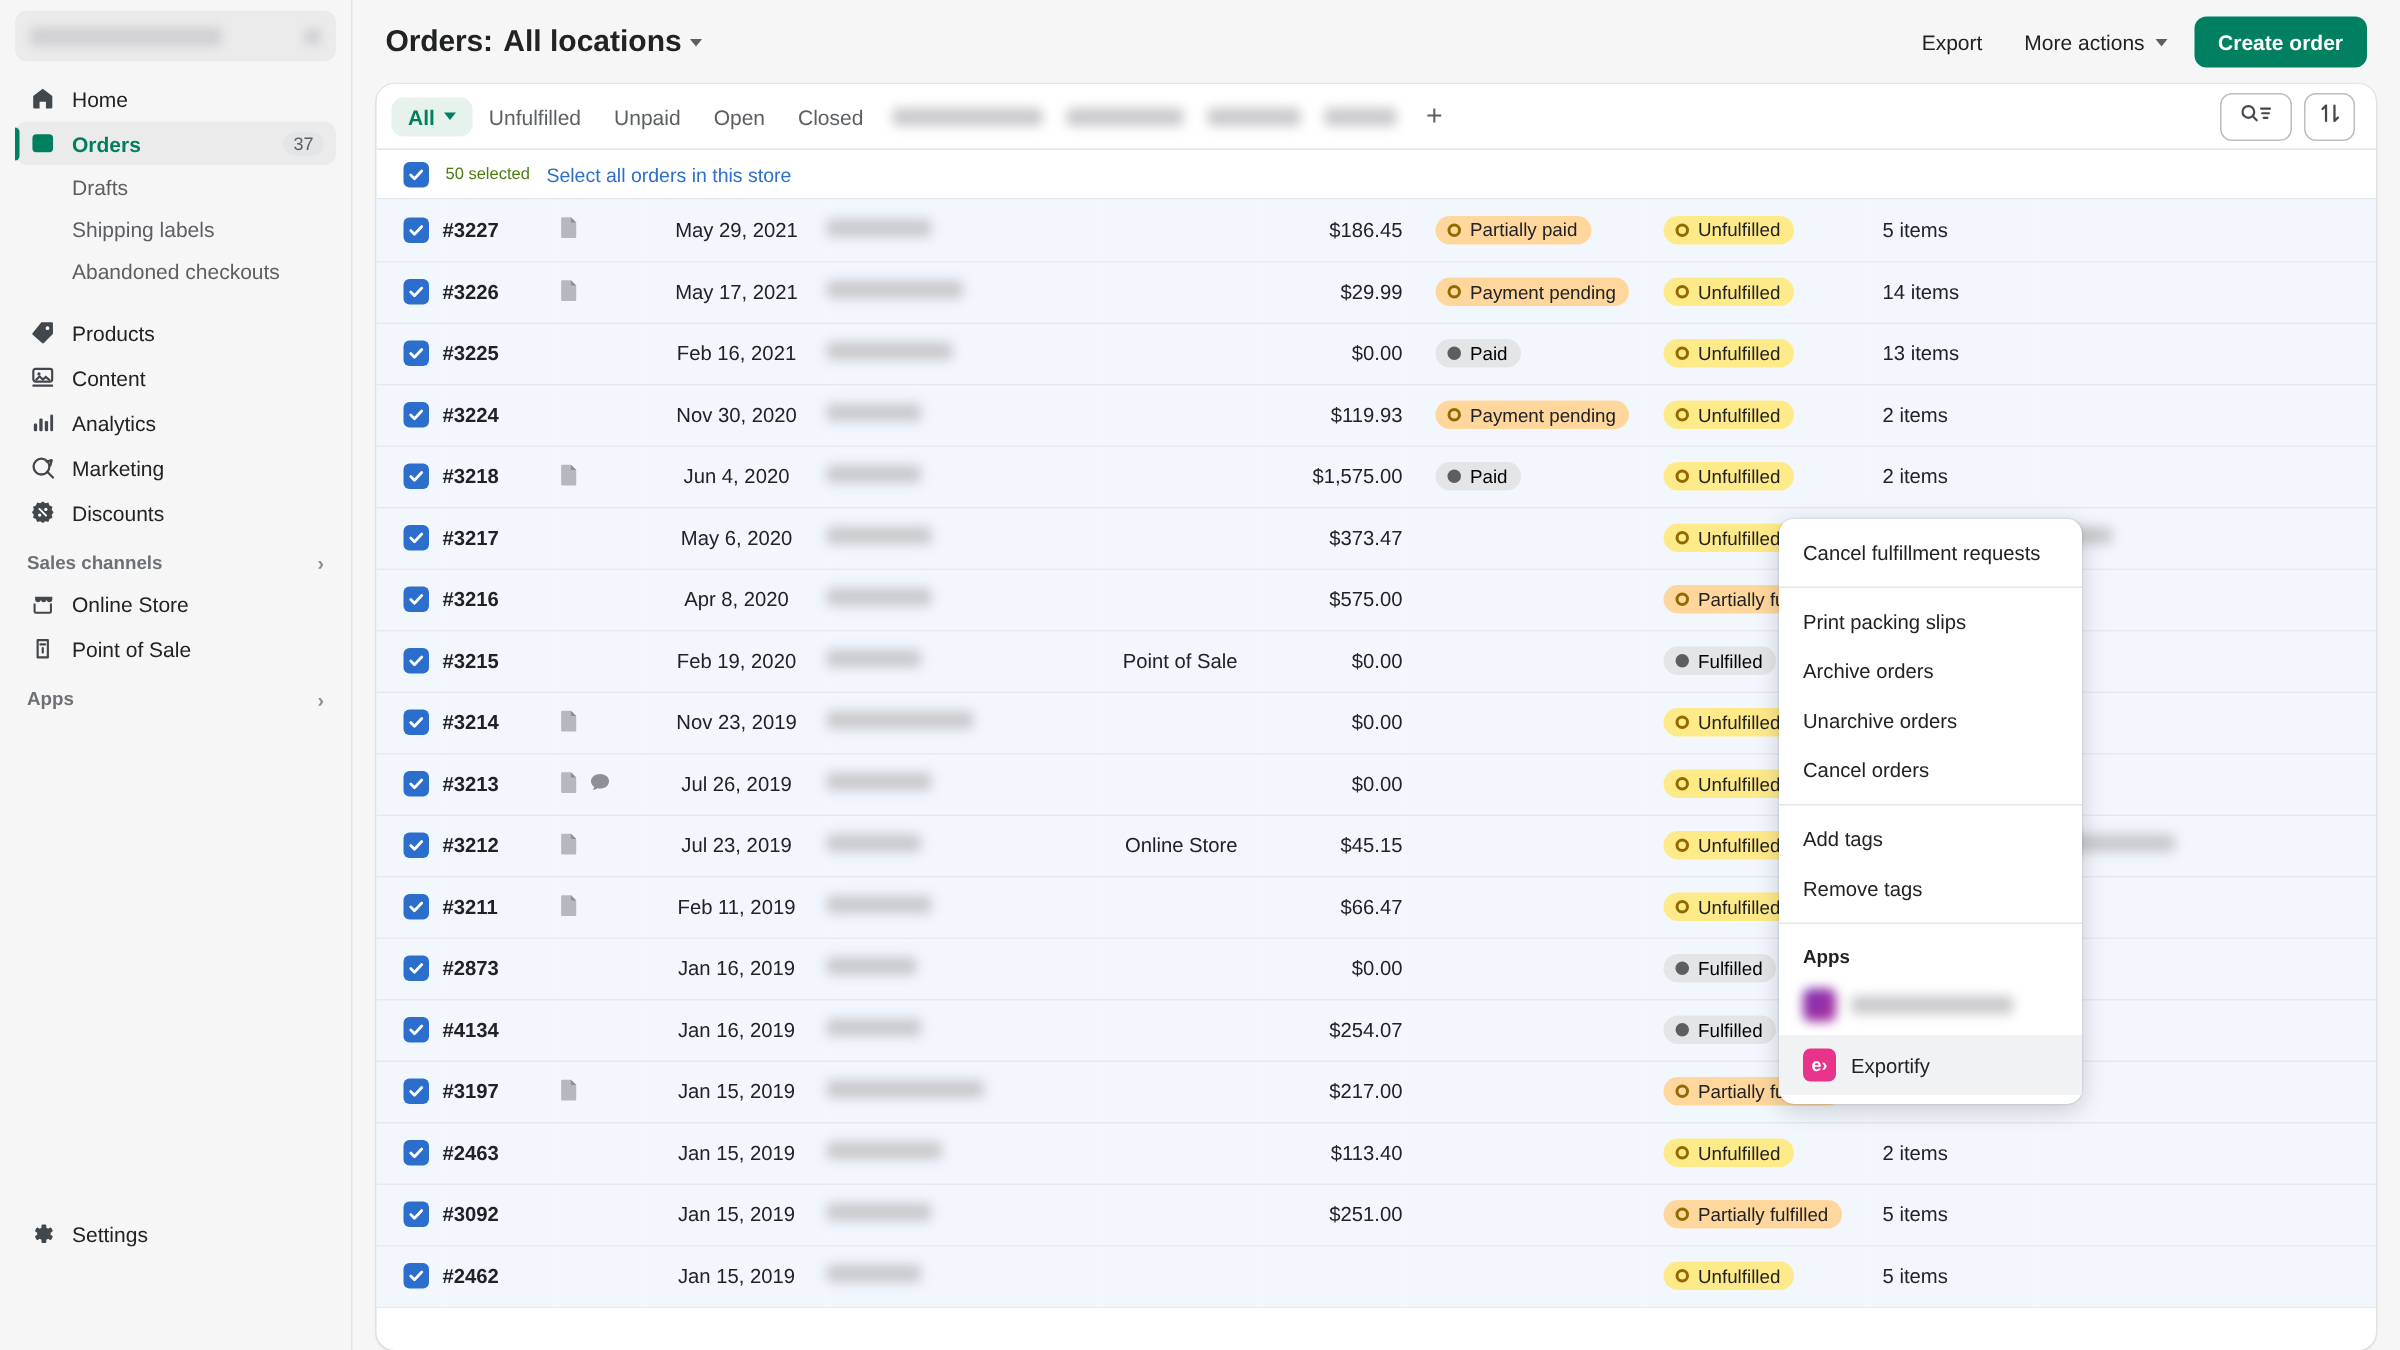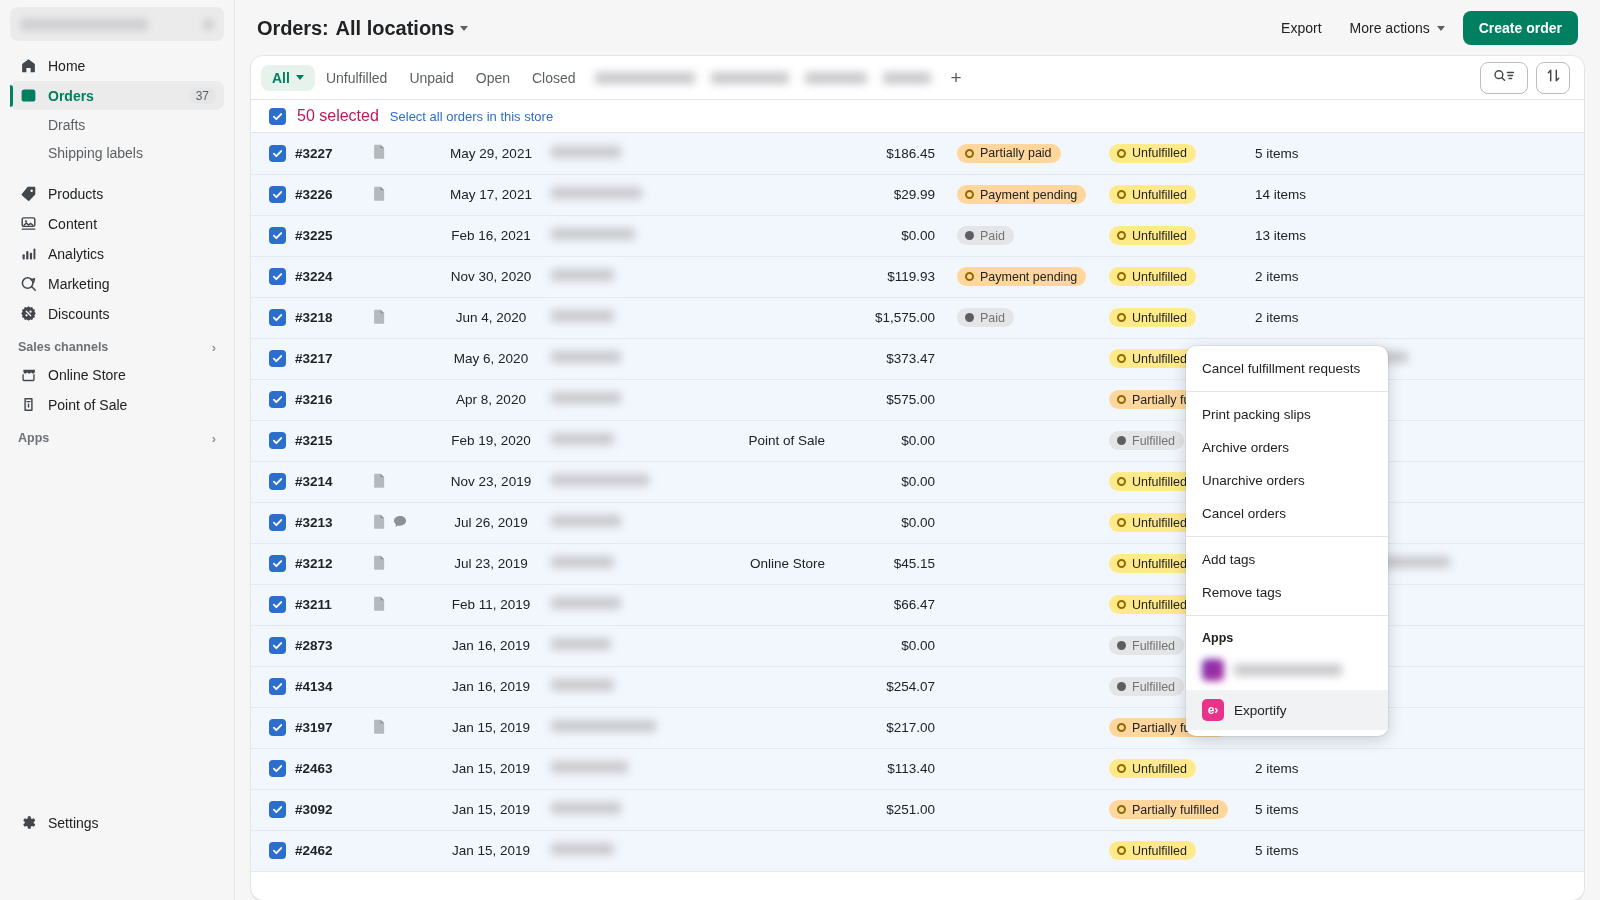--- a/index.html
+++ b/index.html
@@ -105,21 +105,21 @@
     background: #fff; display: flex; align-items: center; justify-content: center;
     cursor: pointer;
   }
   .icon-btn.wide { width: 48px; }
   .tabs-right { margin-left: auto; display: flex; gap: 8px; padding-right: 4px; }
 
   .selbar {
     display: flex; align-items: center; gap: 11px; height: 33px;
     padding: 0 0 0 18px; background: #fff; border-bottom: 1px solid #e3e4e6;
   }
-  .selbar .sel-count { font-size: 16px; color: #be185d; }
+  .selbar .sel-count { font-size: 11px; color: #4d7c0f; }
   .selbar .sel-link { font-size: 13px; color: #2c6ecb; cursor: pointer; }
 
   .cb {
     width: 17px; height: 17px; border-radius: 4px; background: #2c6ecb;
     display: inline-flex; align-items: center; justify-content: center; flex: 0 0 17px;
     cursor: pointer;
   }
   .cb svg { display: block; }
 
   table { width: 100%; border-collapse: collapse; table-layout: fixed; }
@@ -135,21 +135,21 @@
   td.c-pay { width: 160px; padding-left: 22px; }
   td.c-ful { width: 150px; padding-left: 14px; }
   td.c-items { width: 112px; padding-left: 10px; }
   td.c-tags { padding-left: 16px; }
 
   .pill {
     display: inline-flex; align-items: center; gap: 6px; font-size: 12.5px;
     border-radius: 11px; padding: 2.5px 9px 2.5px 8px; white-space: nowrap;
   }
   .pill .dot { width: 9px; height: 9px; border-radius: 50%; flex: 0 0 9px; }
-  .pill.grey { background: #e4e5e7; color: #737373; }
+  .pill.grey { background: #e4e5e7; color: #000000; }
   .pill.grey .dot { background: #5c5f62; }
   .pill.yellow { background: #ffea8a; color: #202223; }
   .pill.yellow .dot { background: transparent; border: 2.5px solid #916a00; }
   .pill.orange { background: #ffd79d; color: #202223; }
   .pill.orange .dot { background: transparent; border: 2.5px solid #916a00; }
 
   .doc-ico { display: inline-block; vertical-align: middle; }
   .chat-ico { display: inline-block; vertical-align: middle; margin-left: 7px; }
 
   
@@ -223,20 +223,23 @@
           <span class="badge">37</span>
         </div>
       </div>
 
       <div class="subnav-item">
         <span>Drafts</span>
       </div>
       <div class="subnav-item">
         <span>Shipping labels</span>
       </div>
+      <div class="subnav-item">
+        <span>Abandoned checkouts</span>
+      </div>
 
       <div class="nav-sep"></div>
 
       <div class="nav-item">
         <span class="ico">
           <svg width="17" height="17" viewBox="0 0 20 20" fill="#42474c">
               <path d="M9.3 2.2H17a1 1 0 0 1 1 1v7.7c0 .3-.1.5-.3.7l-6.8 6.8a1 1 0 0 1-1.4 0L2.1 12a1 1 0 0 1 0-1.4L8.6 2.5c.2-.2.4-.3.7-.3zm4.4 3.1a1.5 1.5 0 1 0 0 3 1.5 1.5 0 0 0 0-3z"></path>
             </svg>
         </span>
         <span>Products</span>

